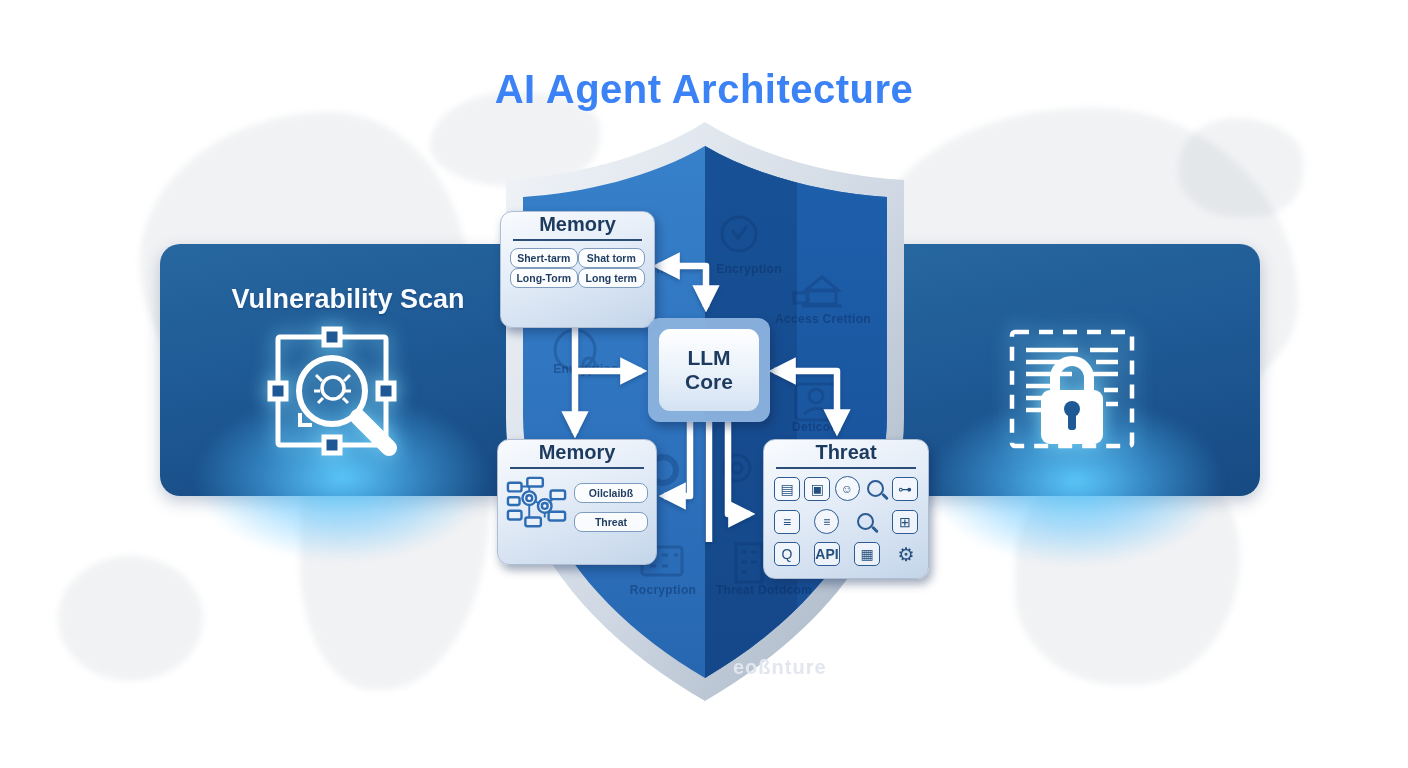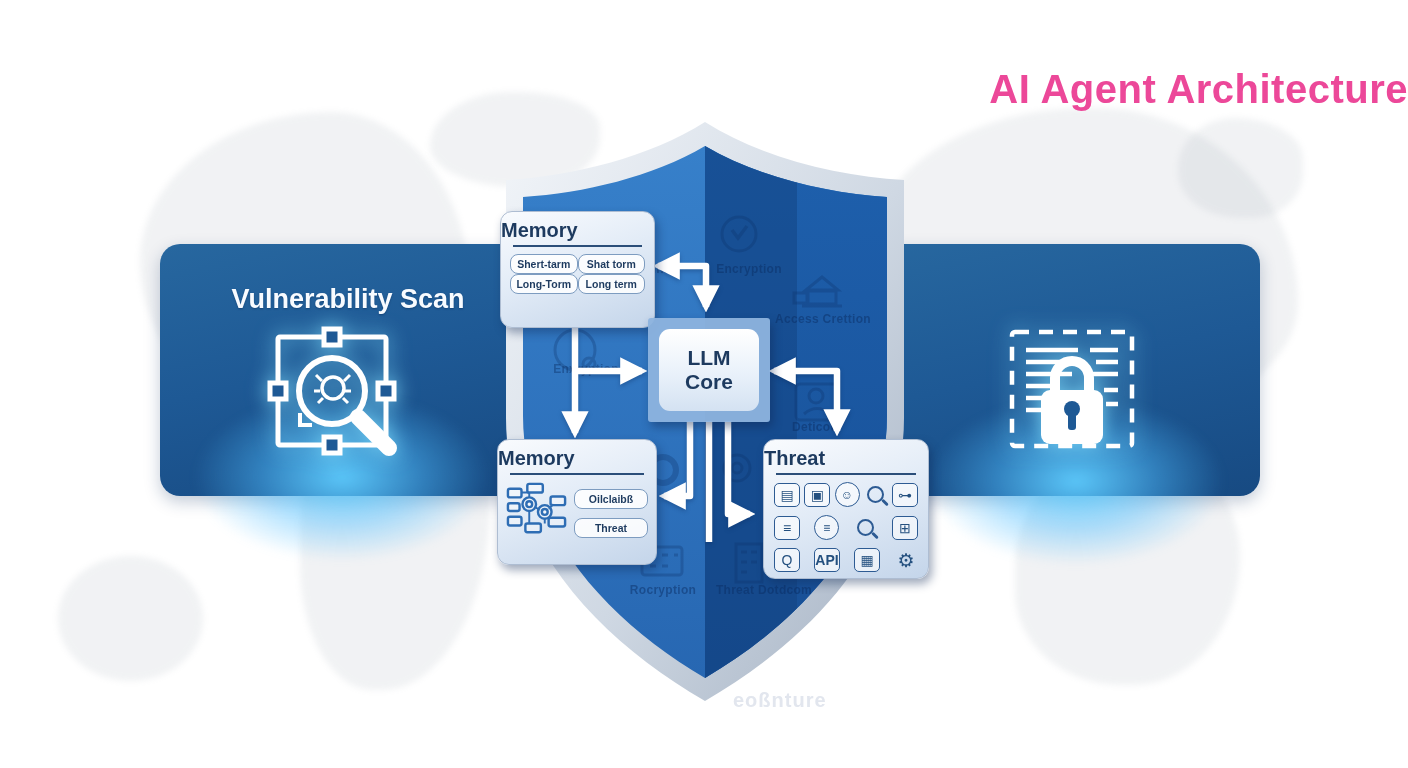--- a/index.html
+++ b/index.html
@@ -11,22 +11,22 @@
   .blob{position:absolute;background:#96a1ad;filter:blur(3px);opacity:.13;}
   .b1{left:140px;top:112px;width:330px;height:300px;border-radius:58% 42% 55% 45%/50% 60% 40% 50%;}
   .b2{left:300px;top:360px;width:190px;height:330px;border-radius:45% 55% 60% 40%/55% 45% 60% 40%;}
   .b3{left:430px;top:92px;width:170px;height:95px;border-radius:50% 50% 45% 55%/60% 40% 55% 45%;}
   .b4{left:868px;top:108px;width:430px;height:330px;border-radius:52% 48% 58% 42%/46% 60% 42% 54%;}
   .b5{left:1015px;top:450px;width:225px;height:235px;border-radius:55% 45% 50% 50%/52% 48% 58% 42%;}
   .b6{left:58px;top:556px;width:145px;height:125px;border-radius:50%;}
   .b7{left:1178px;top:118px;width:125px;height:100px;border-radius:50% 60% 45% 55%/55% 45% 50% 50%;}
   
   .page-title{
-    position:absolute;top:40px;left:0;width:100%;text-align:right;
-    font-size:40px;font-weight:bold;color:#ec4899;letter-spacing:.5px;
+    position:absolute;top:40px;left:0;width:100%;text-align:center;
+    font-size:40px;font-weight:bold;color:#3b82f6;letter-spacing:.5px;
   }
   
   .banner{
     position:absolute;top:244px;width:376px;height:252px;border-radius:20px;
     background:linear-gradient(168deg,#27679f 0%,#1e5995 48%,#174a82 100%);
     box-shadow:0 6px 16px rgba(20,50,100,.25);
   }
   .banner-left{left:160px;}
   .banner-right{left:884px;}
   .banner-label{
@@ -44,46 +44,46 @@
   
   .layer{position:absolute;left:0;top:0;width:1408px;height:768px;pointer-events:none;}
   .arrows{filter:drop-shadow(0 2px 2px rgba(10,40,90,.35));}
   
   .faint{
     position:absolute;font-size:12px;font-weight:bold;color:#0a2d63;opacity:.48;
     text-align:center;letter-spacing:.3px;
   }
   .watermark{
     position:absolute;left:733px;top:656px;font-size:20px;color:#e2e6ee;
-    letter-spacing:1px;font-weight:bold;margin-top:33px;
+    letter-spacing:1px;font-weight:bold;
   }
   
   .panel{
     position:absolute;border-radius:12px;border:1px solid #aebdd2;
     background:linear-gradient(160deg,#f9fbfe 0%,#e3ecf7 45%,#c4d5ea 100%);
     box-shadow:3px 5px 10px rgba(15,40,85,.4);
   }
   .panel-title{
-    font-size:20px;font-weight:bold;color:#1d3a5f;
-    padding-top:6px;line-height:1.2;
+    text-align:center;font-size:20px;font-weight:bold;color:#1d3a5f;
+    line-height:1.2;
   }
   .panel-rule{height:0;border-bottom:2px solid #2b4e79;margin:3px 12px 7px 12px;}
   .pill{
     display:flex;align-items:center;justify-content:center;
     border:1.5px solid #7d9cc0;border-radius:8px;background:rgba(255,255,255,.85);
     font-size:10.5px;font-weight:bold;color:#1d3a5f;height:18px;
   }
   .mem-top{left:500px;top:211px;width:153px;height:115px;}
   .mem-top .pills{display:grid;grid-template-columns:1fr 1fr;margin:0 9px;}
   .mem-bot{left:497px;top:439px;width:158px;height:124px;}
   .mem-bot .row{display:flex;align-items:flex-end;gap:6px;margin:2px 8px 0 8px;}
   .mem-bot .pcol{display:flex;flex-direction:column;gap:9px;flex:1;}
   
   .llm{
-    position:absolute;left:648px;top:318px;width:122px;height:104px;border-radius:3px;
+    position:absolute;left:648px;top:318px;width:122px;height:104px;border-radius:12px;
     background:rgba(141,179,222,.95);box-shadow:3px 5px 10px rgba(15,40,85,.45);
   }
   .llm-inner{
     position:absolute;left:11px;top:11px;right:11px;bottom:11px;border-radius:11px;
     background:linear-gradient(180deg,#ffffff 0%,#e9f1fa 55%,#d4e2f2 100%);
     display:flex;flex-direction:column;align-items:center;justify-content:center;
     font-size:21px;font-weight:bold;color:#1d3a5f;line-height:1.12;
   }
   
   .tools{left:763px;top:439px;width:164px;height:138px;}

